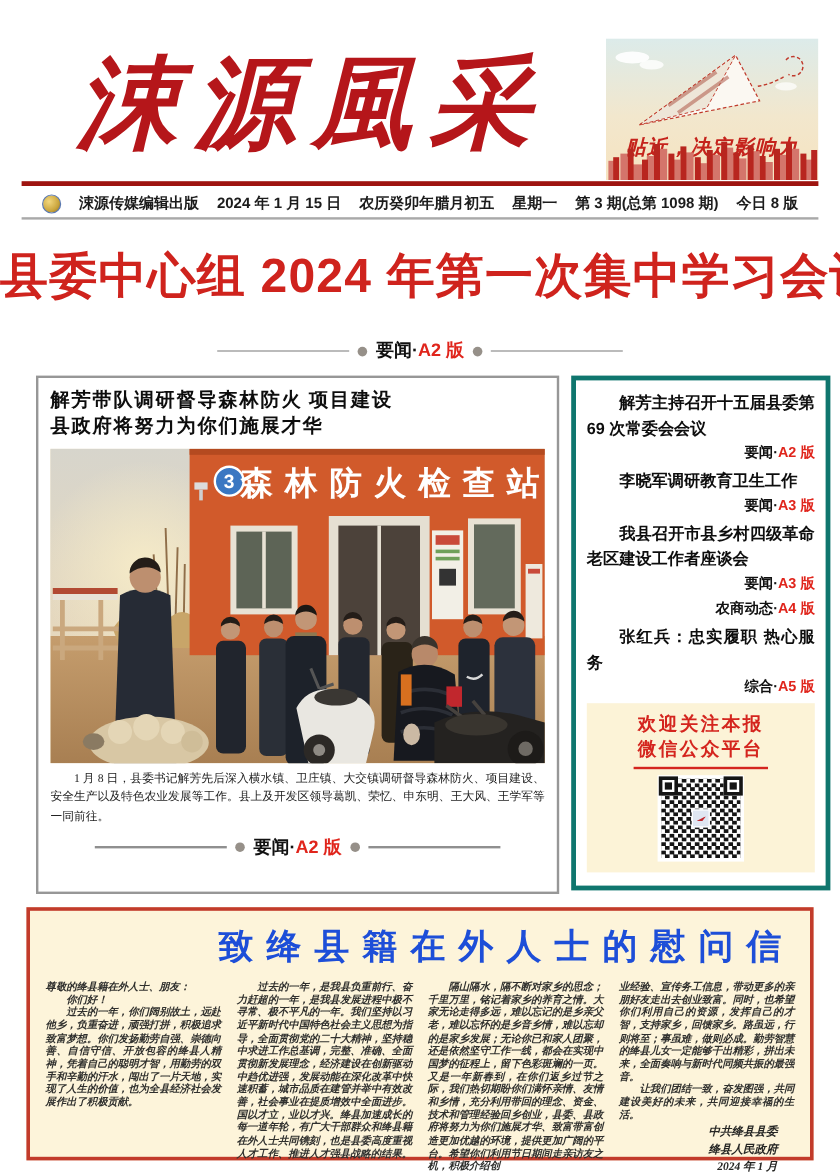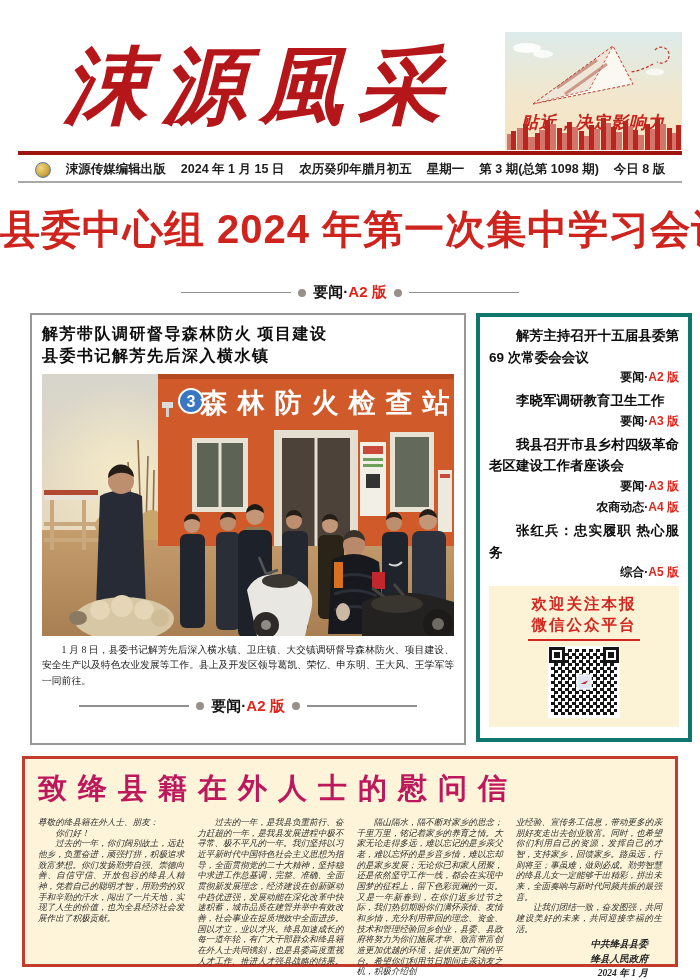--- a/index.html
+++ b/index.html
@@ -64,26 +64,26 @@
   .f-tl{top:1px;left:1px}.f-tr{top:1px;right:1px}
   .qr-logo{position:absolute;top:50%;left:50%;width:15px;height:15px;transform:translate(-50%,-50%);
     background:#dfe6f2;border:1.5px solid #fff;box-sizing:border-box;}
   .qr-logo::after{content:"";position:absolute;left:3px;top:5px;width:8px;height:4px;background:#c1272d;
     clip-path:polygon(0 100%,100% 0,60% 100%);}
 
   
   .letter-box{position:absolute;left:22px;top:756px;width:656px;height:211px;
     border:3px solid #c23b2b;box-sizing:border-box;background:#fdf4da;
     padding:10px 13px 6px 13px;}
-  .letter-title{text-align:left;font-size:29px;font-weight:900;color:#be185d;
+  .letter-title{text-align:right;font-size:29px;font-weight:900;color:#1d4ed8;
     letter-spacing:11px;white-space:nowrap;}
   .letter-cols{display:flex;gap:13px;margin-top:8px;}
   .letter-col{flex:1;min-width:0;}
   .letter-col p{margin:0;font-family:"Liberation Serif",serif;font-style:italic;
-    font-size:8.6px;line-height:1.24;color:#30302e;text-align:justify;}
+    font-size:8.6px;line-height:1.24;color:#30302e;text-align:justify;font-weight:bold;}
   .letter-col p.ind{text-indent:2em;}
   .sig{margin-top:3px;text-align:right;padding-right:14px;
     font-family:"Liberation Serif",serif;font-style:italic;font-weight:bold;
     font-size:9.6px;line-height:1.5;color:#262624;}
 </style>
 </head>
 <body>
 
 <div class="page">
 
@@ -165,21 +165,21 @@
   <div class="section-marker marker-abs">
     <span class="sm-line"></span>
     <span class="sm-dot"></span>
     <span class="sm-label"><span>要闻·</span><span class="sm-page">A2 版</span></span>
     <span class="sm-dot"></span>
     <span class="sm-line"></span>
   </div>
 
   <div class="article-box">
     <div class="article-title">解芳带队调研督导森林防火 项目建设</div>
-    <div class="article-title">县委书记解芳先后深入横水镇</div>
+    <div class="article-title">县政府将努力为你们施展才华</div>
 
     <svg class="photo" viewBox="0 0 412 262">
       <defs>
         <linearGradient id="sky" x1="0" y1="0" x2="0" y2="1">
           <stop offset="0" stop-color="#d7d5cc"></stop>
             <stop offset="0.6" stop-color="#e6d8bd"></stop>
             <stop offset="1" stop-color="#ecd9b5"></stop>
         </linearGradient>
         <linearGradient id="gnd" x1="0" y1="0" x2="0" y2="1">
           <stop offset="0" stop-color="#c59d6d"></stop>

